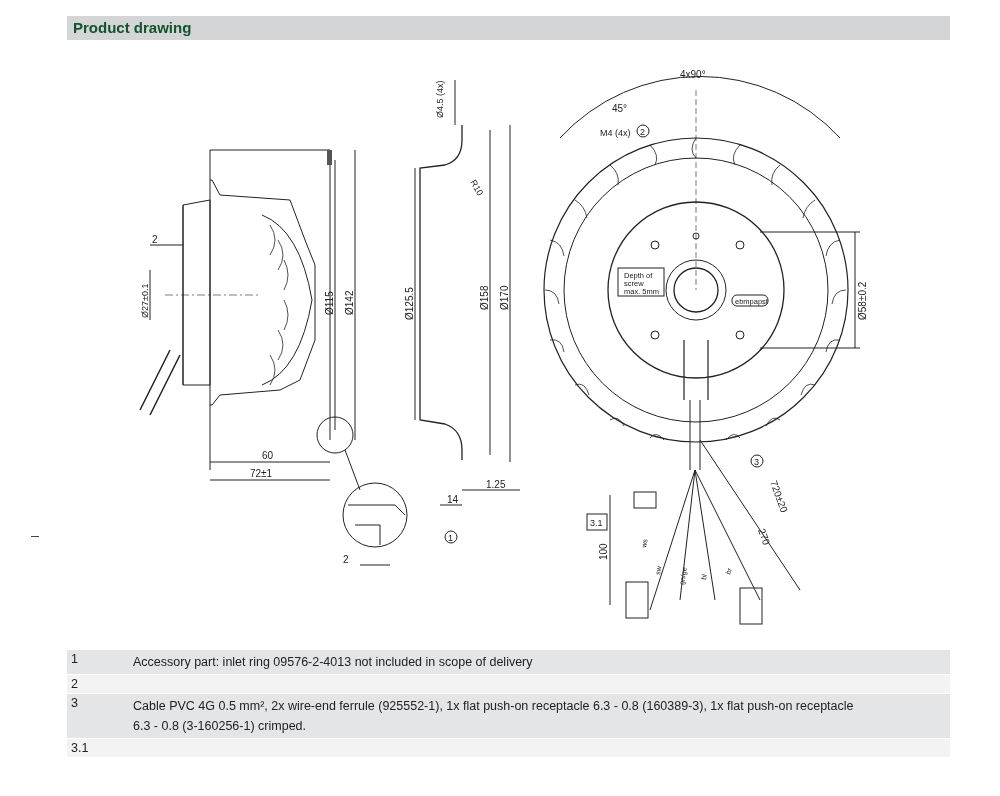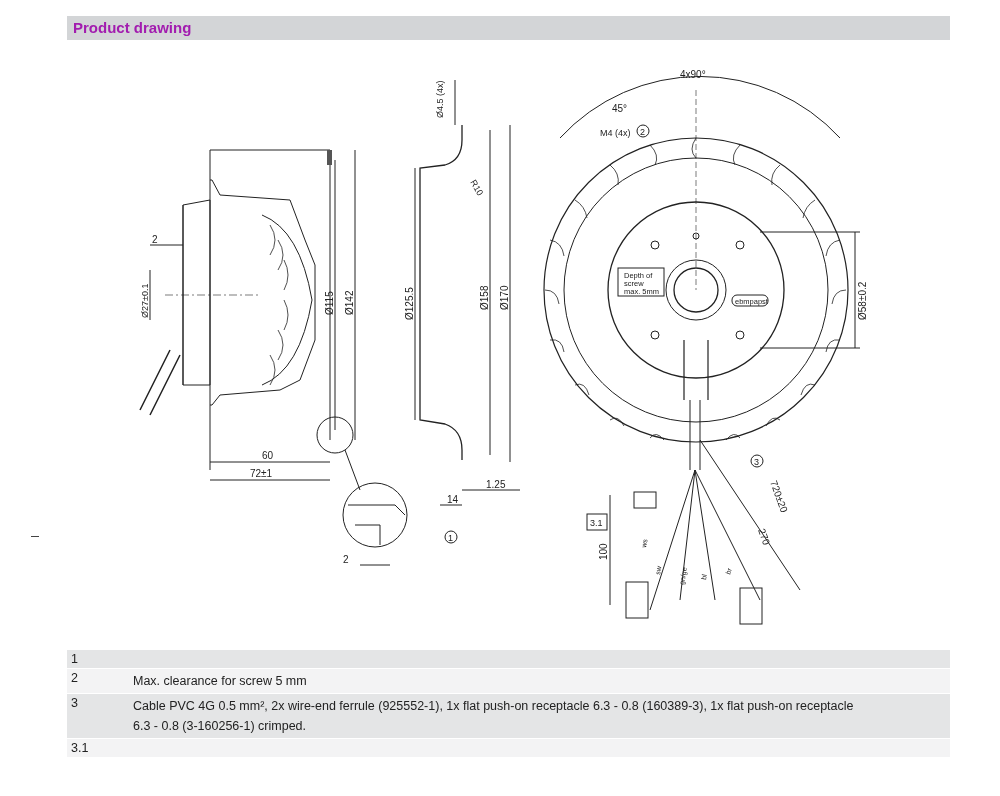--- a/index.html
+++ b/index.html
@@ -1,18 +1,18 @@
 <!DOCTYPE html>
 <html><head>
 <meta charset="utf-8">
 <style>
   html,body{margin:0;padding:0;background:#fff;}
   body{width:1000px;height:796px;position:relative;font-family:"Liberation Sans",sans-serif;color:#222;overflow:hidden;}
   .header{position:absolute;left:67px;top:16px;width:883px;height:24px;background:#d3d5d7;}
-  .header span{position:absolute;left:6px;top:3px;font-size:15px;font-weight:bold;color:#a21caf;}
+  .header span{position:absolute;left:6px;top:3px;font-size:15px;font-weight:bold;color:#14532d;}
   .drawing{position:absolute;left:0;top:40px;width:1000px;height:605px;}
   .notes{position:absolute;left:67px;top:650px;width:883px;font-size:12.5px;color:#222;}
   .row{display:flex;border-bottom:1px solid #fff;}
   .row.odd{background:#e4e5e6;}
   .row.even{background:#f3f3f4;}
   .row .key{width:58px;padding:2px 4px;}
   .row .val{flex:1;padding:2px 0;line-height:20px;}
   .dash{position:absolute;left:31px;top:536px;width:8px;height:1px;background:#444;}
   svg text{font-family:"Liberation Sans",sans-serif;fill:#222;}
 </style>
@@ -153,24 +153,24 @@
     <text x="706" y="580" font-size="7" stroke="none" transform="rotate(-80 706 580)">bl</text>
     <text x="730" y="575" font-size="7" stroke="none" transform="rotate(-70 730 575)">br</text>
   </g>
 </svg>
 
 <div class="dash"></div>
 
 <div class="notes">
   <div class="row odd">
     <div class="key">1</div>
+    <div class="val">Accessory part: inlet ring 09576-2-4013 not included in scope of delivery</div>
   </div>
   <div class="row even">
     <div class="key">2</div>
-    <div class="val">Max. clearance for screw 5 mm</div>
   </div>
   <div class="row odd">
     <div class="key">3</div>
     <div class="val" style="padding-right:76px">Cable PVC 4G 0.5 mm², 2x wire-end ferrule (925552-1), 1x flat push-on receptacle 6.3 - 0.8 (160389-3), 1x flat push-on receptacle 6.3 - 0.8 (3-160256-1) crimped.</div>
   </div>
   <div class="row even">
     <div class="key">3.1</div>
   </div>
 </div>
 

